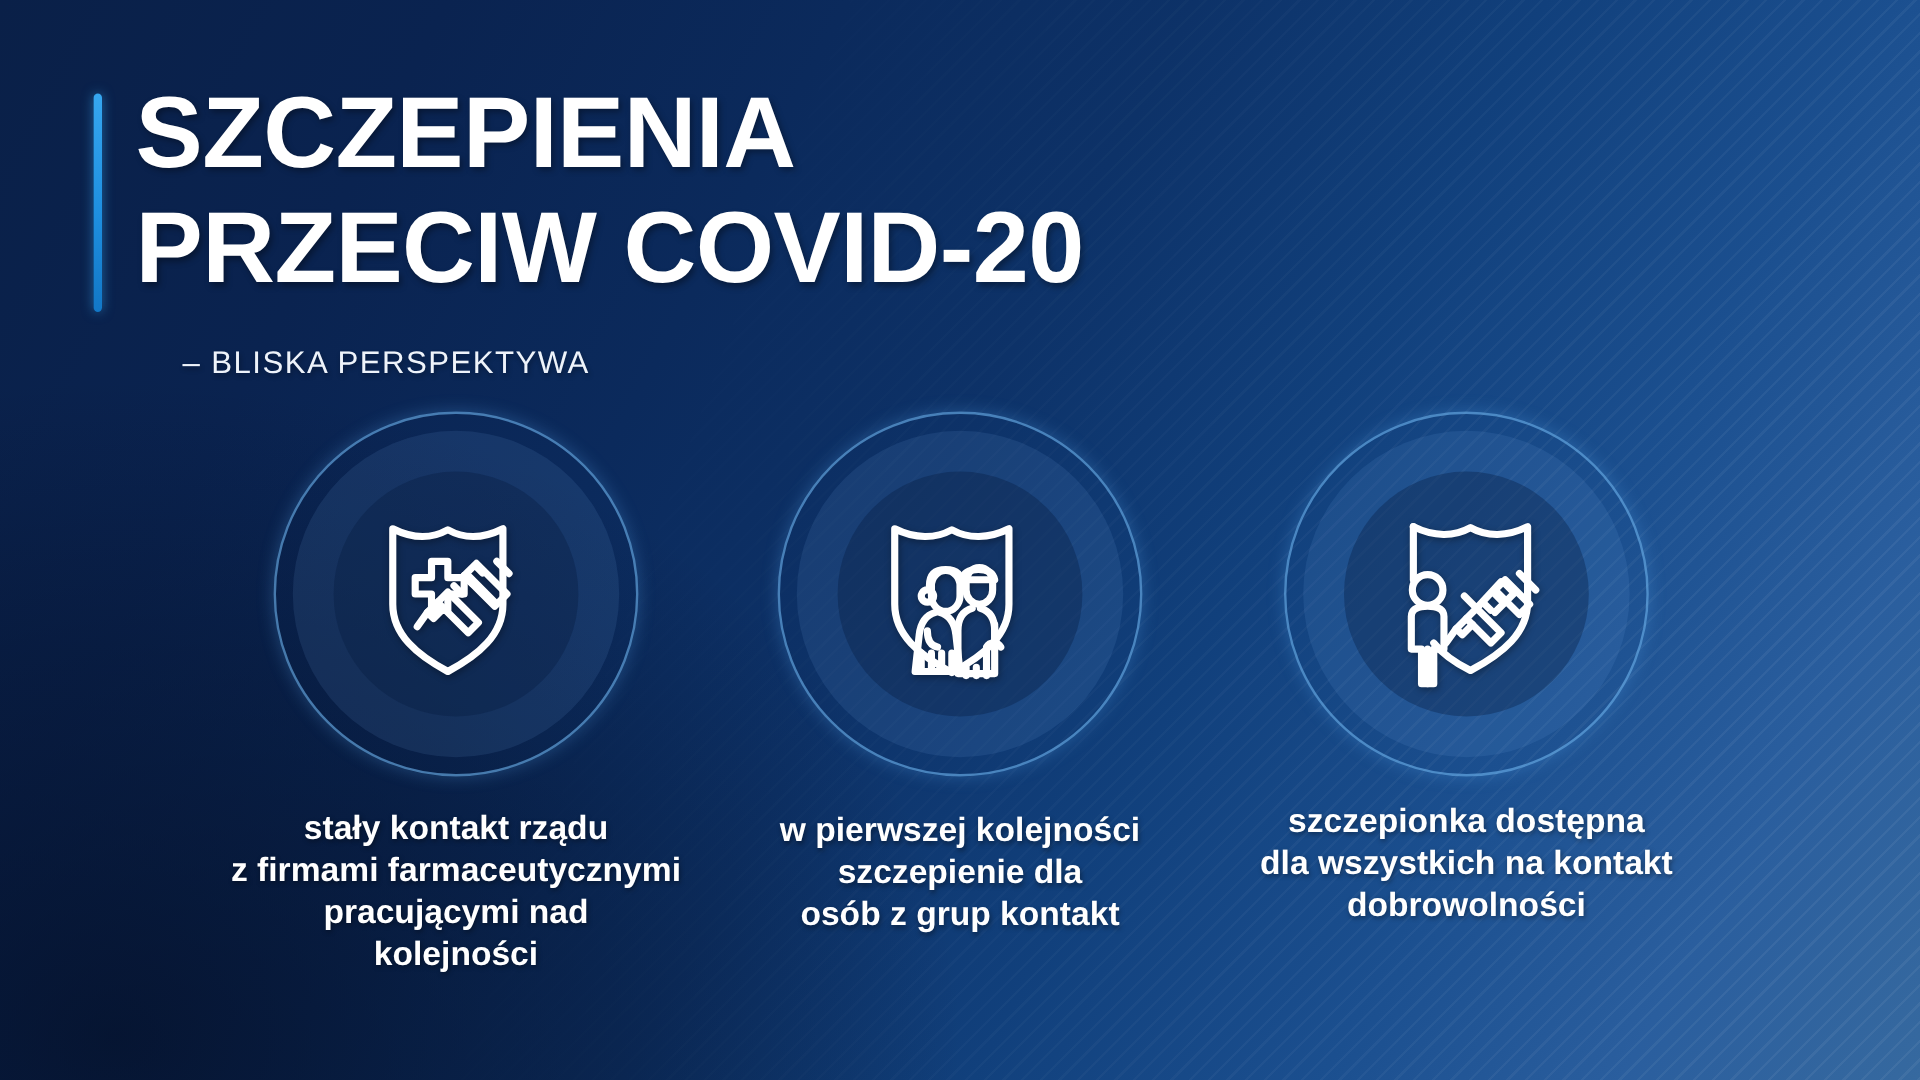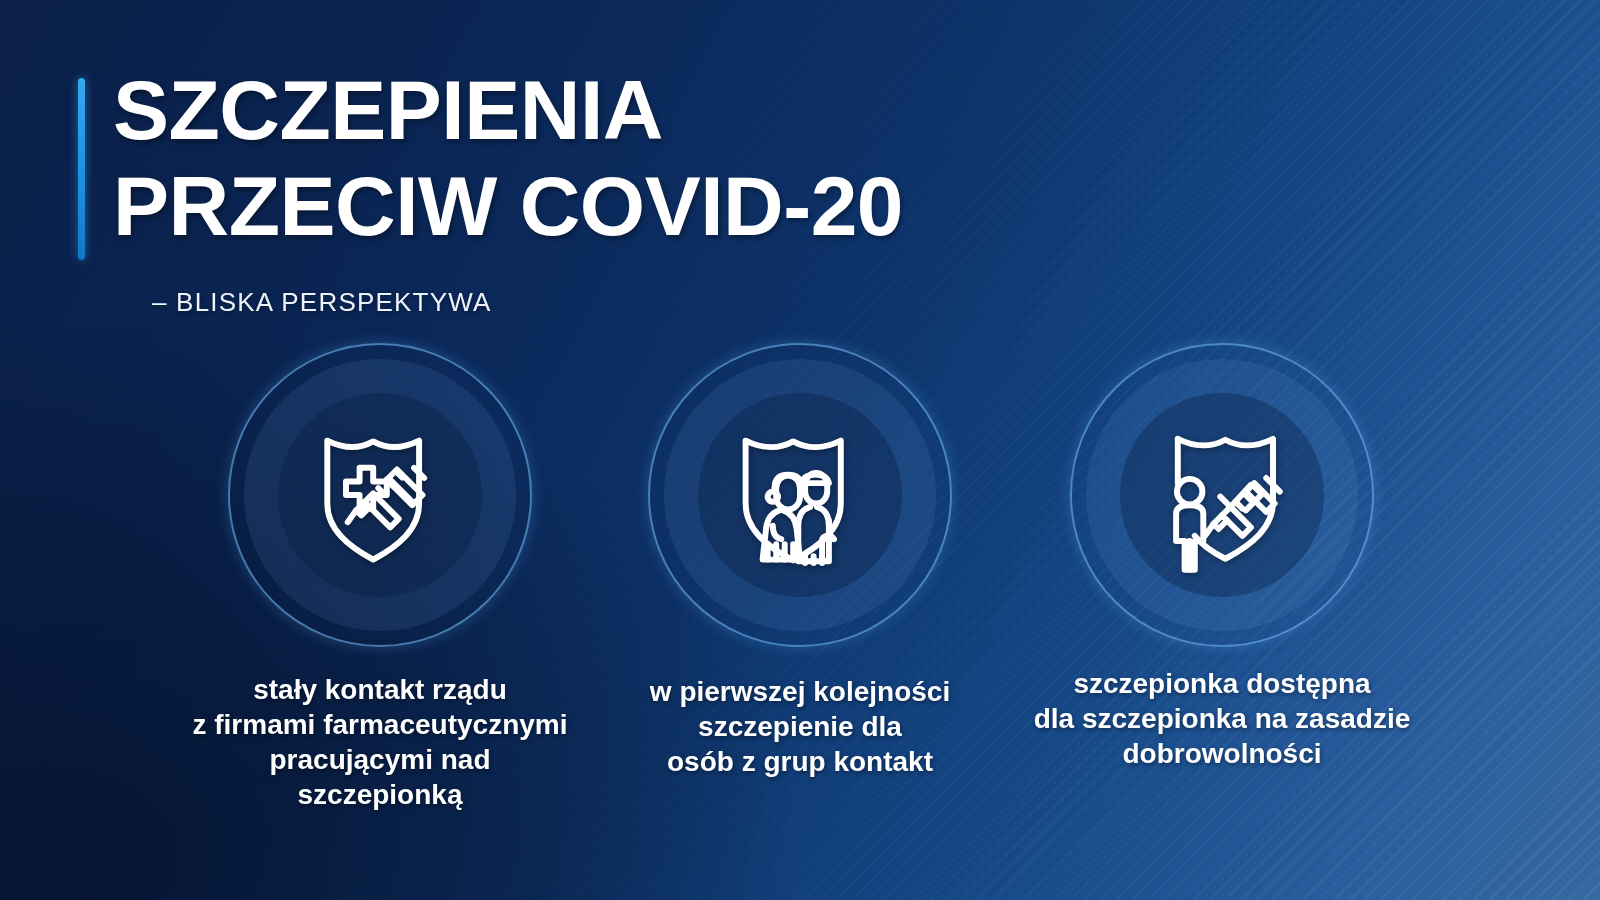--- a/index.html
+++ b/index.html
@@ -216,21 +216,21 @@
             <path d="M72 118 L62 132"></path>
             <path d="M98 92 L106 100"></path>
             <path d="M108 82 L116 90"></path>
             <path d="M118 72 L126 80" stroke-width="6"></path>
           </g>
         </svg>
       </div>
       <div class="caption">stały kontakt rządu
 z firmami farmaceutycznymi
 pracującymi nad
-szczepionką</div>
+kolejności</div>
     </div>
 
     <div class="column col-1">
       <div class="badge">
         <div class="ring-outer"></div>
         <div class="ring-mid"></div>
         <div class="ring-inner"></div>
         <svg class="glyph" viewBox="0 0 200 200">
           <g fill="none" stroke="#ffffff" stroke-width="7" stroke-linecap="round" stroke-linejoin="round">
             <path d="M36 36 C56 46 76 46 92 37 C108 46 128 46 148 36 L148 110 C148 140 124 160 92 177 C60 160 36 140 36 110 Z"></path>
@@ -279,18 +279,18 @@
             <path d="M152 80 L168 96"></path>
             <path d="M100 124 L90 134 L96 140 L106 130"></path>
             <path d="M90 134 L80 148"></path>
             <path d="M116 108 L124 116"></path>
             <path d="M126 98 L134 106"></path>
             <path d="M136 88 L144 96"></path>
           </g>
         </svg>
       </div>
       <div class="caption">szczepionka dostępna
-dla szczepionka na zasadzie
+dla wszystkich na kontakt
 dobrowolności</div>
     </div>
 
   </div>
 </div>
 
 </body></html>

